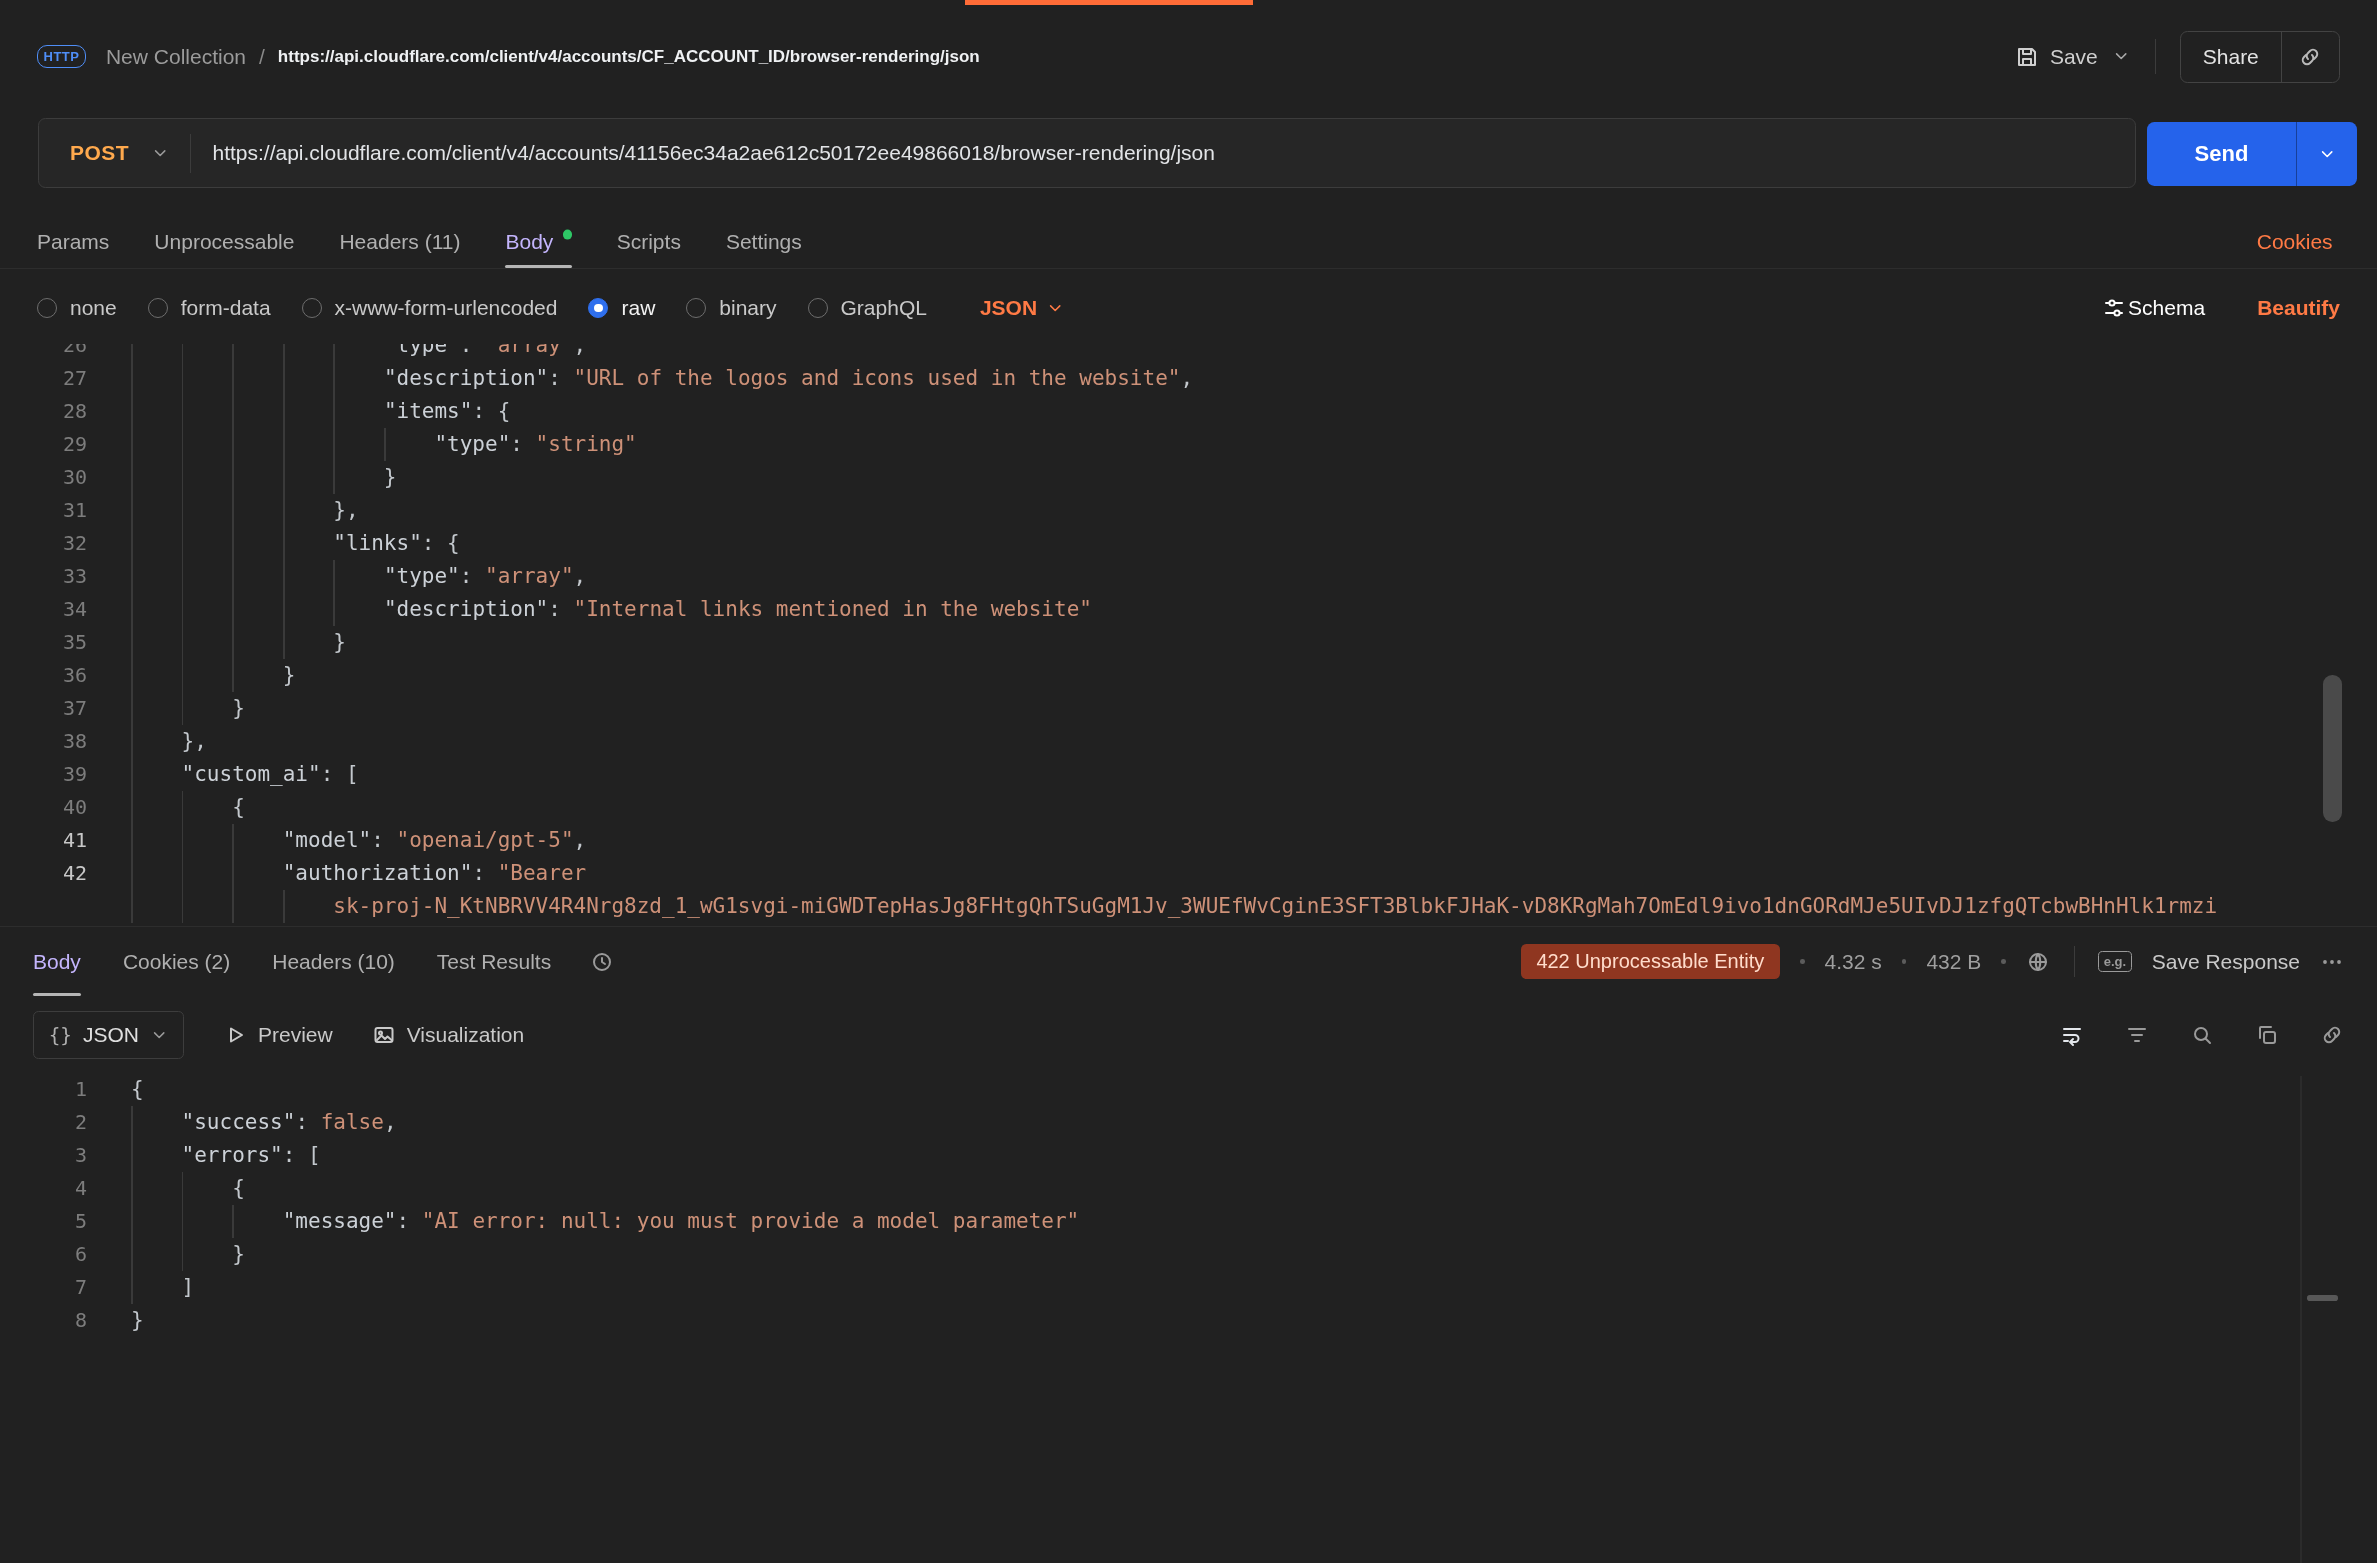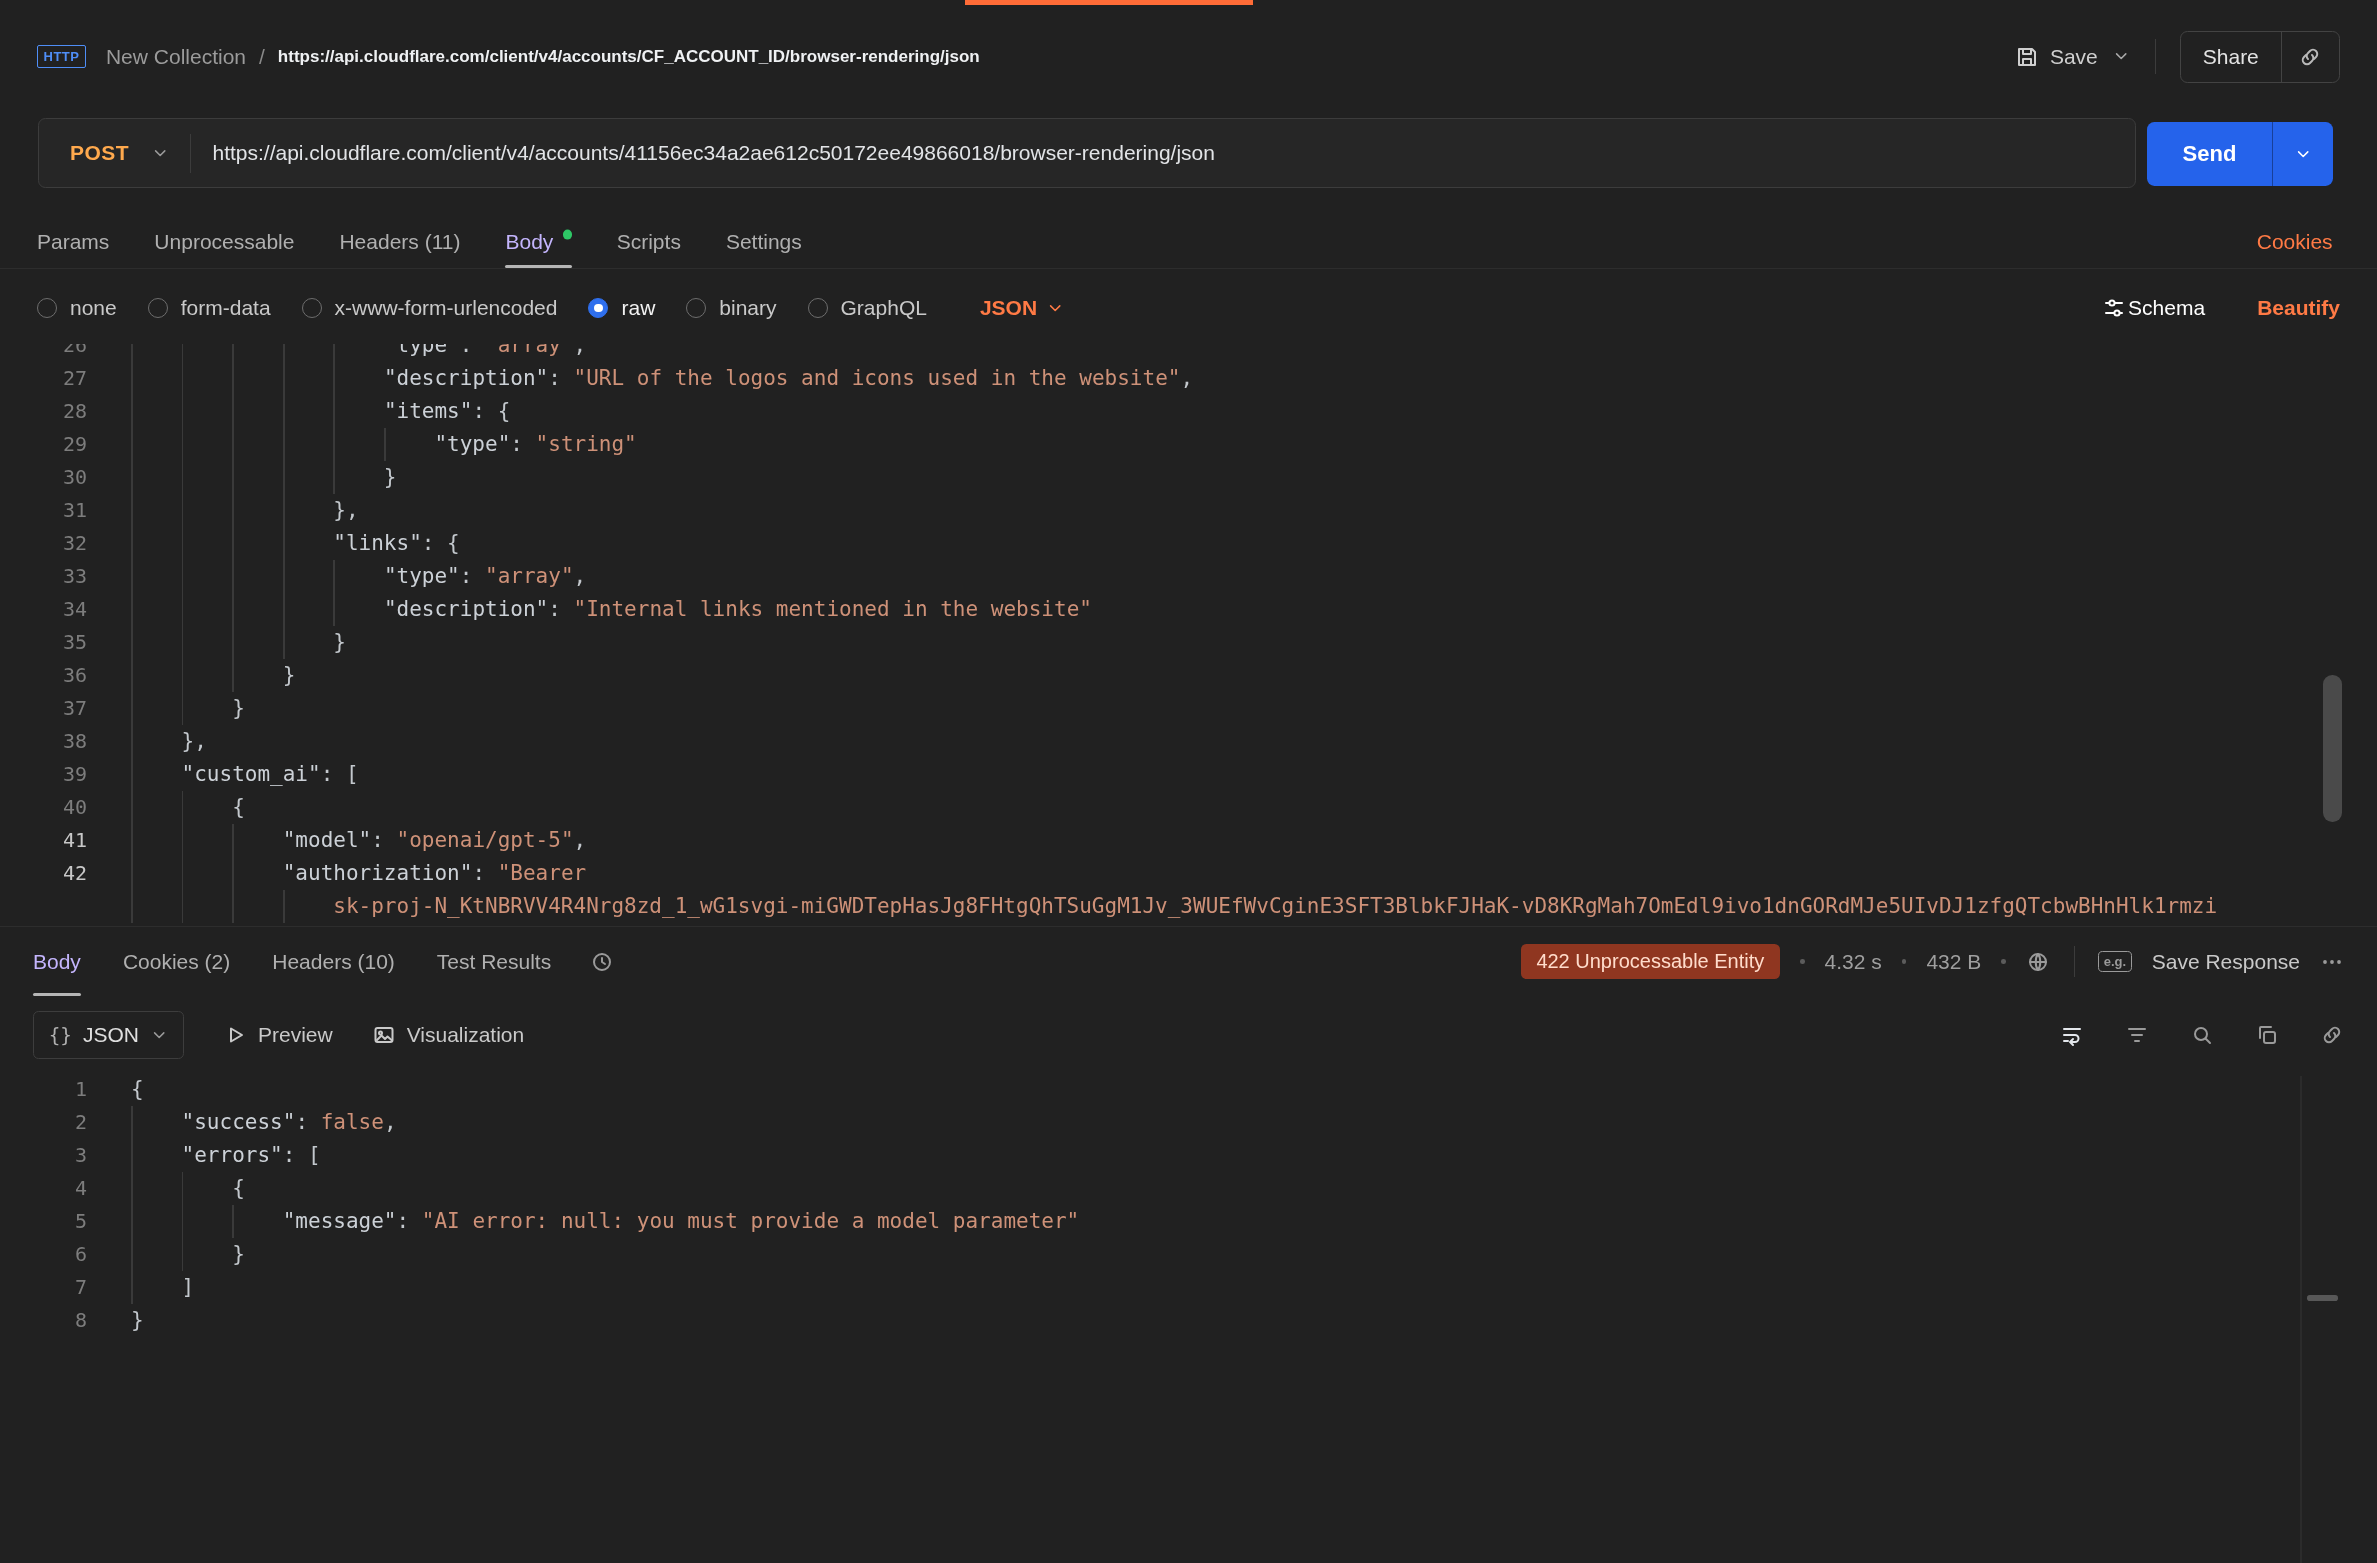--- a/index.html
+++ b/index.html
@@ -8,41 +8,41 @@
   svg.icon { width:24px; height:24px; stroke:currentColor; fill:none; stroke-width:2;
     stroke-linecap:round; stroke-linejoin:round; display:block; }
   svg.icon.sm { width:18.4px; height:18.4px; }
   svg.icon.fill { fill:currentColor; stroke:none; }
 
   
   #top-indicator { position:absolute; left:965px; top:0; width:288px; height:4.6px; background:#ff6c37; }
 
   
   #topbar { position:absolute; left:0; top:0; right:0; height:113px; display:flex; align-items:center; padding:0 37px; }
-  .http-badge { border:1.8px solid #4f8ef7; color:#4f8ef7; border-radius:2px; font-size:13px; font-weight:700;
+  .http-badge { border:1.8px solid #4f8ef7; color:#4f8ef7; border-radius:10px; font-size:13px; font-weight:700;
     padding:2.8px 5.5px; letter-spacing:0.5px; }
   .crumb { margin-left:20px; font-size:21px; color:#9b9b9b; }
   .crumb-sep { margin:0 13px; color:#8a8a8a; font-size:21px; }
   .crumb-title { font-size:17px; font-weight:700; color:#eff1f3; }
   #topbar-right { margin-left:auto; display:flex; align-items:center;text-align:center; }
   .tb-btn { display:flex; align-items:center; gap:11px; color:#cfcfcf; font-size:21px; cursor:default; }
   .tb-chev { margin-left:14.7px; color:#a8a8a8; }
   .tb-divider { width:0.9px; height:35px; background:#3c3c3c; margin:0 24px; }
   .share-group { display:flex; align-items:stretch; border:0.9px solid #434343; border-radius:7.4px; height:52px; }
   .share-main { display:flex; align-items:center; padding:0 22px; font-size:21px; color:#e3e3e3; }
   .share-link { display:flex; align-items:center; padding:0 16.6px; border-left:0.9px solid #434343; color:#b9b9b9; }
 
   
   #reqbar { position:absolute; left:38px; top:118px; width:2098px; height:70px; background:#262626;
     border:0.9px solid #3c3c3c; border-radius:7.4px; display:flex; align-items:center; }
   #method { font-size:21px; font-weight:700; color:#ffa94d; padding-left:31px; letter-spacing:0.5px; }
   #method-chev { color:#9a9a9a; margin-left:22px; }
   .reqbar-divider { width:0.9px; height:39px; background:#3c3c3c; margin:0 22px 0 20px; }
   #req-url { font-size:21px; color:#e2e4e7; white-space:nowrap; }
-  #send-btn { position:absolute; left:2147px; top:122px; width:186px; height:64px; display:flex; border-radius:7.4px; overflow:hidden; }
+  #send-btn { position:absolute; left:2147px; top:122px; width:210px; height:64px; display:flex; border-radius:7.4px; overflow:hidden; }
   #send-main { flex:1; background:#2563eb; color:#fff; font-size:22px; font-weight:600; display:flex; align-items:center; justify-content:center; }
   #send-chev { width:61px; background:#2563eb; border-left:0.9px solid rgba(0,0,0,.35); display:flex; align-items:center; justify-content:center; color:#fff; }
 
   
   #reqtabs-row { position:absolute; left:0; top:216px; right:0; height:53px; display:flex; align-items:stretch;
     padding:0 37px; border-bottom:0.9px solid #2d2d2d; }
   #req-tabs { display:flex; align-items:stretch; gap:45px; }
   .rtab { position:relative; display:flex; align-items:center; font-size:21px; color:#b0b0b0; cursor:default; }
   .rtab.active { color:#c4b5fd; }
   .rtab.active::after { content:''; position:absolute; left:0; right:0; bottom:0; height:2.8px; background:#b5b5b5; border-radius:1.8px; }

